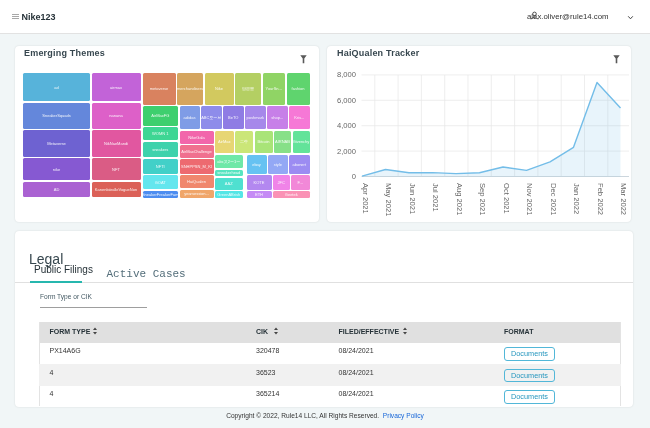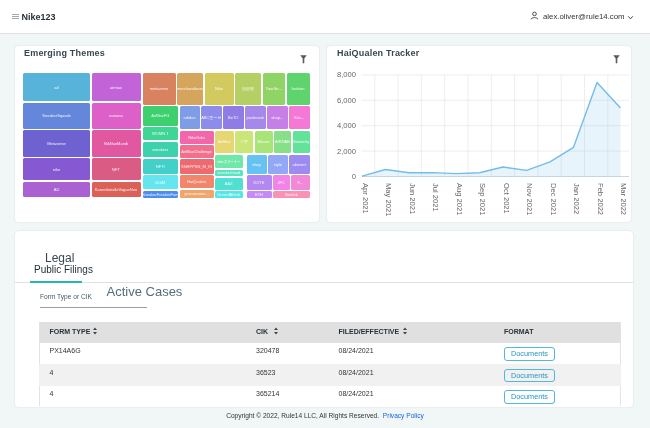--- a/index.html
+++ b/index.html
@@ -16,21 +16,21 @@
 <div class="abs" style="left:12px;top:14px;width:7px;height:5.5px;">
   <div style="height:1.2px;background:#a8a8a8;margin-bottom:0.9px;"></div>
   <div style="height:1.2px;background:#a8a8a8;margin-bottom:0.9px;"></div>
   <div style="height:1.2px;background:#a8a8a8;"></div>
 </div>
 <div class="abs" style="left:21.5px;top:12px;font-size:9px;font-weight:700;color:#263238;">Nike123</div>
 <svg class="abs" style="left:530px;top:11px;" width="9" height="9" viewBox="0 0 9 9">
   <circle cx="4.5" cy="2.9" r="1.8" fill="none" stroke="#4a4a4a" stroke-width="1"></circle>
   <path d="M1.1 8.3 C1.3 6.1 7.7 6.1 7.9 8.3" fill="none" stroke="#4a4a4a" stroke-width="1"></path>
 </svg>
-<div class="abs" style="left:543px;top:12px;font-size:7.8px;color:#333;">alex.oliver@rule14.com</div>
+<div class="abs" style="left:527px;top:12px;font-size:7.8px;color:#333;">alex.oliver@rule14.com</div>
 <svg class="abs" style="left:626.5px;top:14.5px;" width="7" height="6" viewBox="0 0 7 6">
   <path d="M1.2 1.3 L3.5 3.8 L5.8 1.3" fill="none" stroke="#444" stroke-width="1"></path>
 </svg>
 
 <div class="card" style="left:15px;top:45.5px;width:303.5px;height:176.5px;"></div>
 <div class="ptitle" style="left:24px;top:48px;">Emerging Themes</div>
 <svg class="abs" style="left:299.5px;top:55px;" width="7" height="8.5" viewBox="0 0 7 8.5">
   <path d="M0.3 0.3 L6.7 0.3 L4.3 3.4 L4.3 8.2 L2.7 8.2 L2.7 3.4 Z" fill="#5a5a5a"></path>
 </svg>
 <div id="treemap">
@@ -123,23 +123,23 @@
     <text x="480" y="183" font-size="7.6" fill="#666" text-anchor="start" font-family="Liberation Sans" transform="rotate(90 480 183)">Sep 2021</text>
     <text x="503.5" y="183" font-size="7.6" fill="#666" text-anchor="start" font-family="Liberation Sans" transform="rotate(90 503.5 183)">Oct 2021</text>
     <text x="527" y="183" font-size="7.6" fill="#666" text-anchor="start" font-family="Liberation Sans" transform="rotate(90 527 183)">Nov 2021</text>
     <text x="550.5" y="183" font-size="7.6" fill="#666" text-anchor="start" font-family="Liberation Sans" transform="rotate(90 550.5 183)">Dec 2021</text>
     <text x="574" y="183" font-size="7.6" fill="#666" text-anchor="start" font-family="Liberation Sans" transform="rotate(90 574 183)">Jan 2022</text>
     <text x="597.5" y="183" font-size="7.6" fill="#666" text-anchor="start" font-family="Liberation Sans" transform="rotate(90 597.5 183)">Feb 2022</text>
     <text x="621" y="183" font-size="7.6" fill="#666" text-anchor="start" font-family="Liberation Sans" transform="rotate(90 621 183)">Mar 2022</text>
   </svg>
 
 <div class="card" style="left:15px;top:231px;width:618px;height:175.5px;"></div>
-<div class="abs" style="left:29px;top:250.5px;font-size:12px;color:#37474f;margin-left:16px;">Legal</div>
+<div class="abs" style="left:29px;top:250.5px;font-size:14px;color:#37474f;">Legal</div>
 <div class="abs" style="left:34px;top:264px;font-size:10px;color:#263238;">Public Filings</div>
-<div class="abs" style="left:106.5px;top:284px;font-size:13px;color:#546e7a;">Active Cases</div>
+<div class="abs" style="left:106.5px;top:268px;font-size:11px;color:#546e7a;font-family:Liberation Mono, monospace;">Active Cases</div>
 <div class="abs" style="left:15px;top:282px;width:618px;height:1px;background:#e0e0e0;"></div>
 <div class="abs" style="left:29.8px;top:281px;width:52.5px;height:2px;background:#26b7ae;"></div>
 <div class="abs" style="left:40px;top:293px;font-size:6.6px;color:#455a64;">Form Type or CIK</div>
 <div class="abs" style="left:39.5px;top:307px;width:107px;height:1px;background:#9e9e9e;"></div>
 
 <div class="abs" style="left:39px;top:321.5px;width:581.5px;height:21.5px;background:#e0e0e0;"></div>
 <div class="abs" style="left:39px;top:321.5px;width:581.5px;height:84.5px;border-left:1px solid #e3e3e3;border-right:1px solid #e3e3e3;"></div>
 <div class="abs" style="left:39px;top:364.3px;width:581.5px;height:21.3px;background:#f1f1f1;"></div>
 <div class="abs" style="left:49.5px;top:327.5px;font-size:7px;font-weight:700;color:#263238;">FORM TYPE</div>
 <div class="abs" style="left:256px;top:327.5px;font-size:7px;font-weight:700;color:#263238;">CIK</div>

